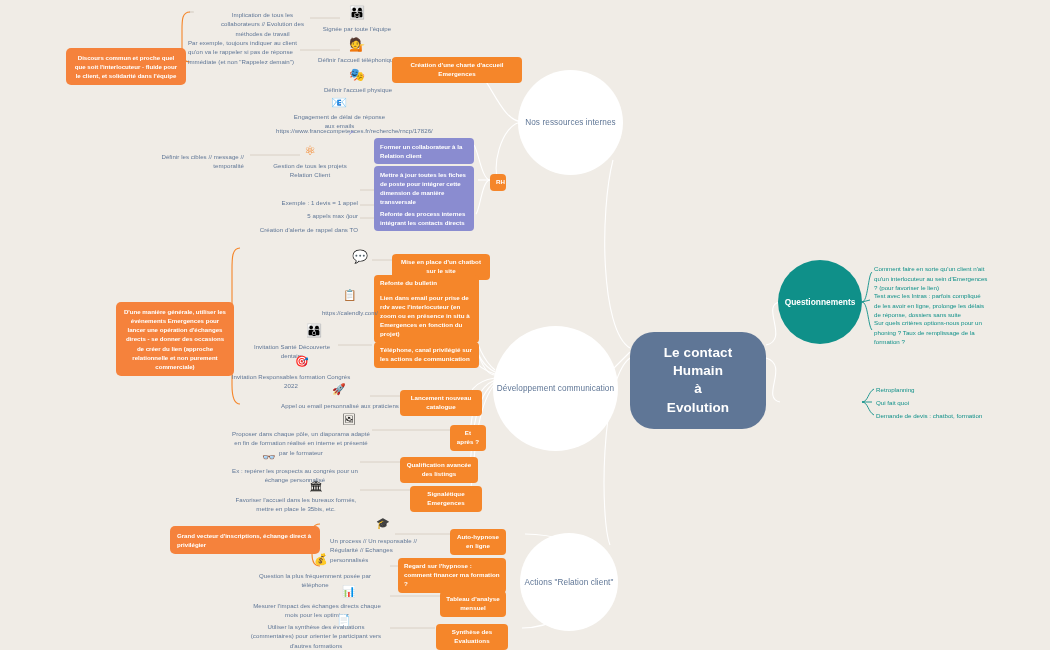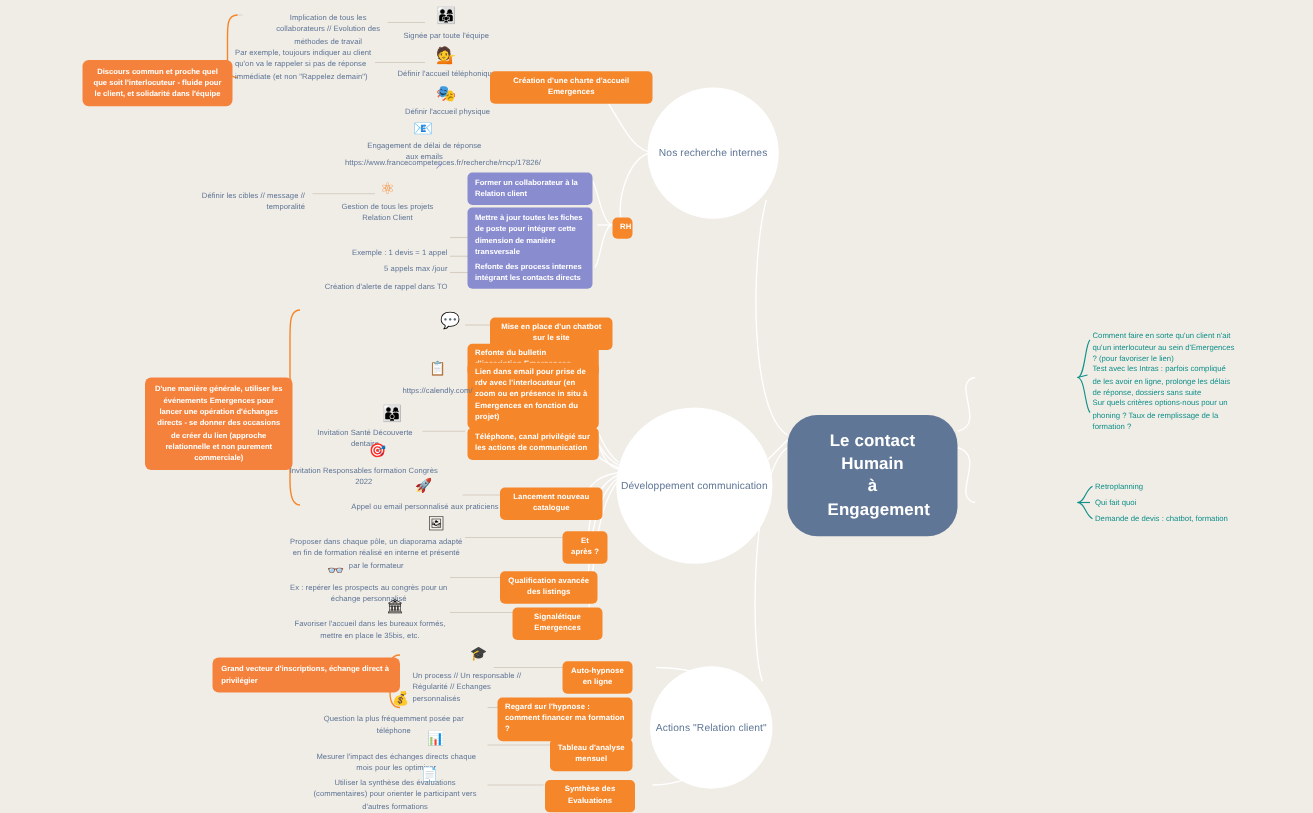--- a/index.html
+++ b/index.html
@@ -183,35 +183,38 @@
     </g>
 
     <g fill="none" stroke="#ffffff" stroke-width="1.1">
       <path d="M766 345 C 790 340 760 305 780 302"></path>
       <path d="M766 358 C 790 365 760 398 780 402"></path>
     </g>
   </svg>
 
   <div class="node central" style="left:630px; top:332px; width:136px;">
     <div>Le contact Humain</div>
-    <div>à Engagement</div>
+    <div>à Evolution</div>
   </div>
 
   <div class="node circle-white" style="left:518px; top:70px; width:105px; height:105px;">
-    <span>Nos recherche internes</span>
+    <span>Nos ressources internes</span>
   </div>
 
   <div class="node circle-white" style="left:493px; top:326px; width:125px; height:125px;">
     <span>Développement communication</span>
   </div>
 
   <div class="node circle-white" style="left:520px; top:533px; width:98px; height:98px;">
     <span>Actions "Relation client"</span>
   </div>
 
+  <div class="node circle-teal" style="left:778px; top:260px; width:84px; height:84px;">
+    <span>Questionnements</span>
+  </div>
 
 
   <div class="node leaf-teal" style="left:874px; top:264px; width:115px;">Comment faire en sorte qu'un client n'ait qu'un interlocuteur au sein d'Emergences ? (pour favoriser le lien)</div>
   <div class="node leaf-teal" style="left:874px; top:291px; width:115px;">Test avec les Intras : parfois compliqué de les avoir en ligne, prolonge les délais de réponse, dossiers sans suite</div>
   <div class="node leaf-teal" style="left:874px; top:318px; width:115px;">Sur quels critères options-nous pour un phoning ? Taux de remplissage de la formation ?</div>
 
   <div class="node leaf-teal" style="left:876px; top:385px; width:115px;">Retroplanning</div>
   <div class="node leaf-teal" style="left:876px; top:398px; width:115px;">Qui fait quoi</div>
   <div class="node leaf-teal" style="left:876px; top:411px; width:120px;">Demande de devis : chatbot, formation</div>
 

